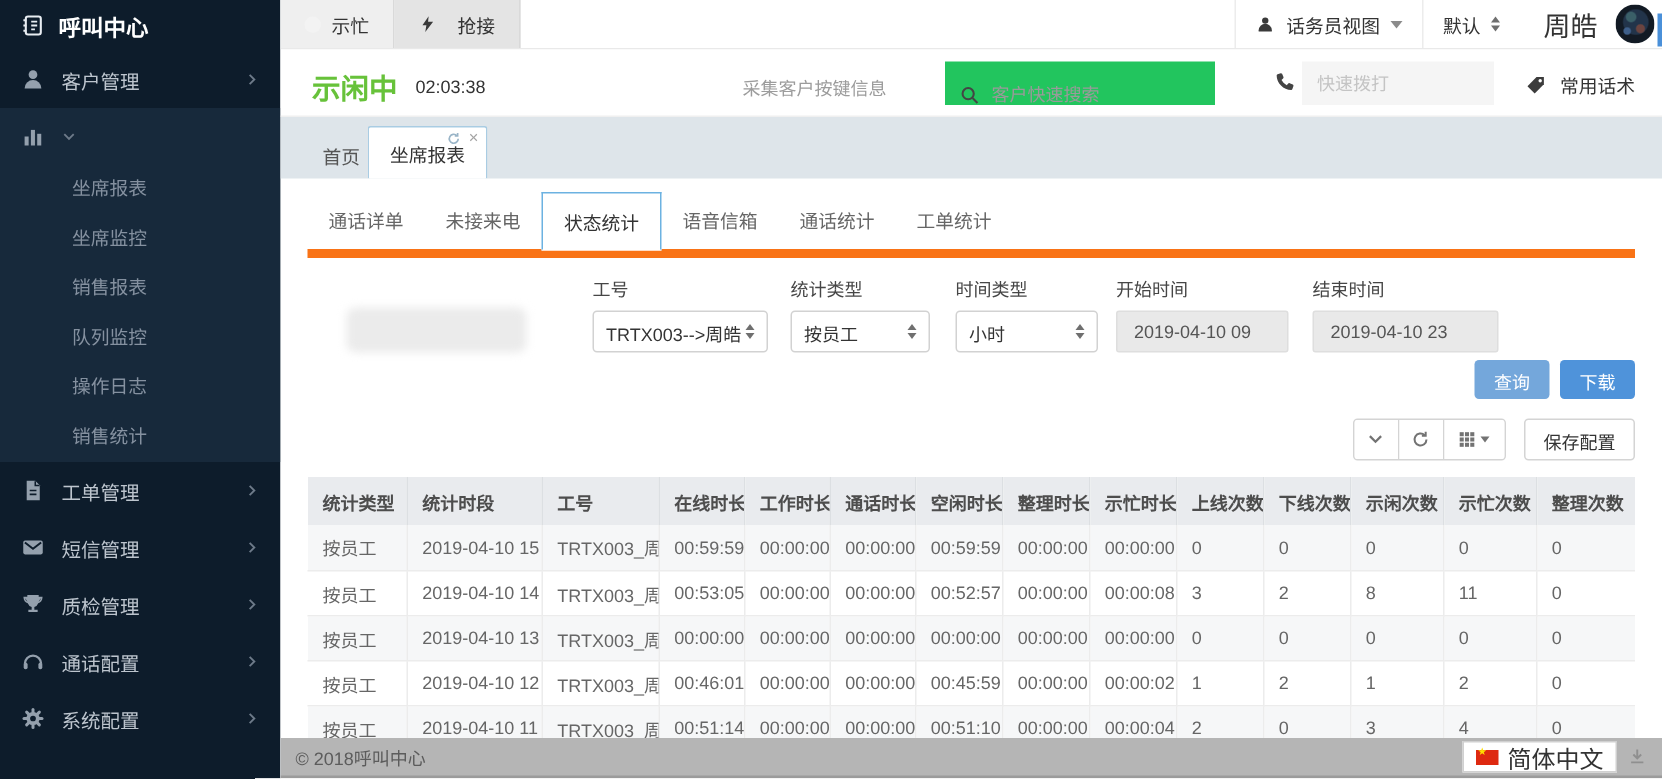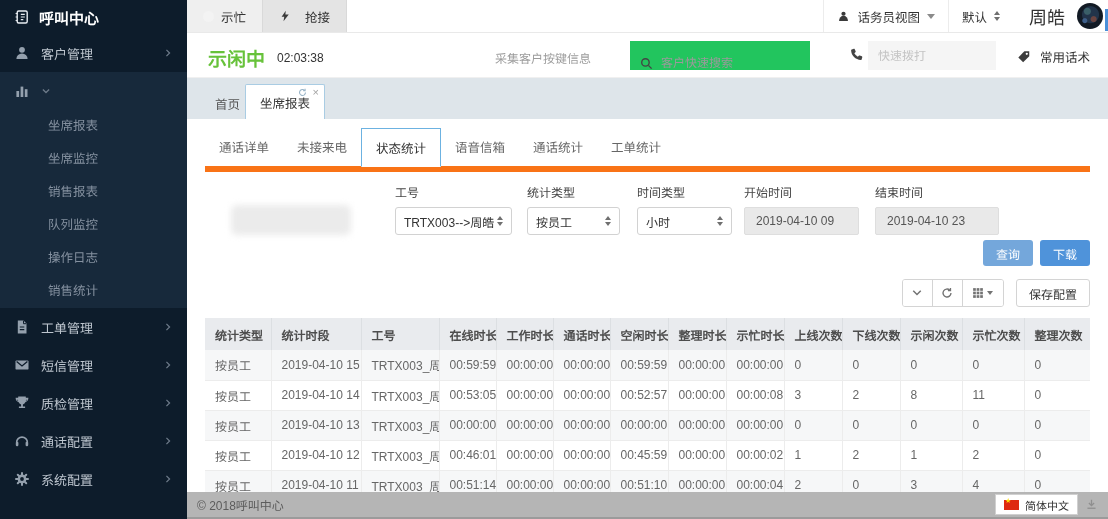--- a/index.html
+++ b/index.html
@@ -122,21 +122,21 @@
                    border-right:1px solid #ececec; border-bottom:1px solid #ececec; overflow:hidden; white-space:nowrap; }
   .data-table th:last-child, .data-table td:last-child { border-right:none; }
   .data-table tr.stripe td { background:#f6f7f8; }
 
   
   .footer { position:absolute; left:0; bottom:0; width:100%; height:27px; background:#b5b5b5;
             border-bottom:2px solid #9b9b9b; display:flex; align-items:center; padding:0 10px;
             font-size:12px; color:#5c5c5c; z-index:5; }
   .lang-wrap { margin-left:auto; display:flex; align-items:center; gap:7px; }
   .lang-box { background:#fff; border:1px solid #d0d0d0; height:21px; display:flex; align-items:center;
-              gap:6px; padding:0 8px; font-size:11px; color:#333; cursor:pointer; }
+              gap:6px; padding:0 8px; font-size:16px; color:#333; cursor:pointer; }
   .flag { width:15px; height:10px; background:#de2910; position:relative; flex:none; }
   .flag::after { content:"★"; position:absolute; left:1px; top:-3px; font-size:7px; color:#ffde00; }
   .dl-ic { width:13px; height:13px; color:#8f8f8f; cursor:pointer; }
 
   .edge-thumb { position:absolute; right:0; top:9px; width:3px; height:22px; background:#4a90d9; z-index:9; }
 </style>
 </head>
 <body>
 
 <div class="root">

